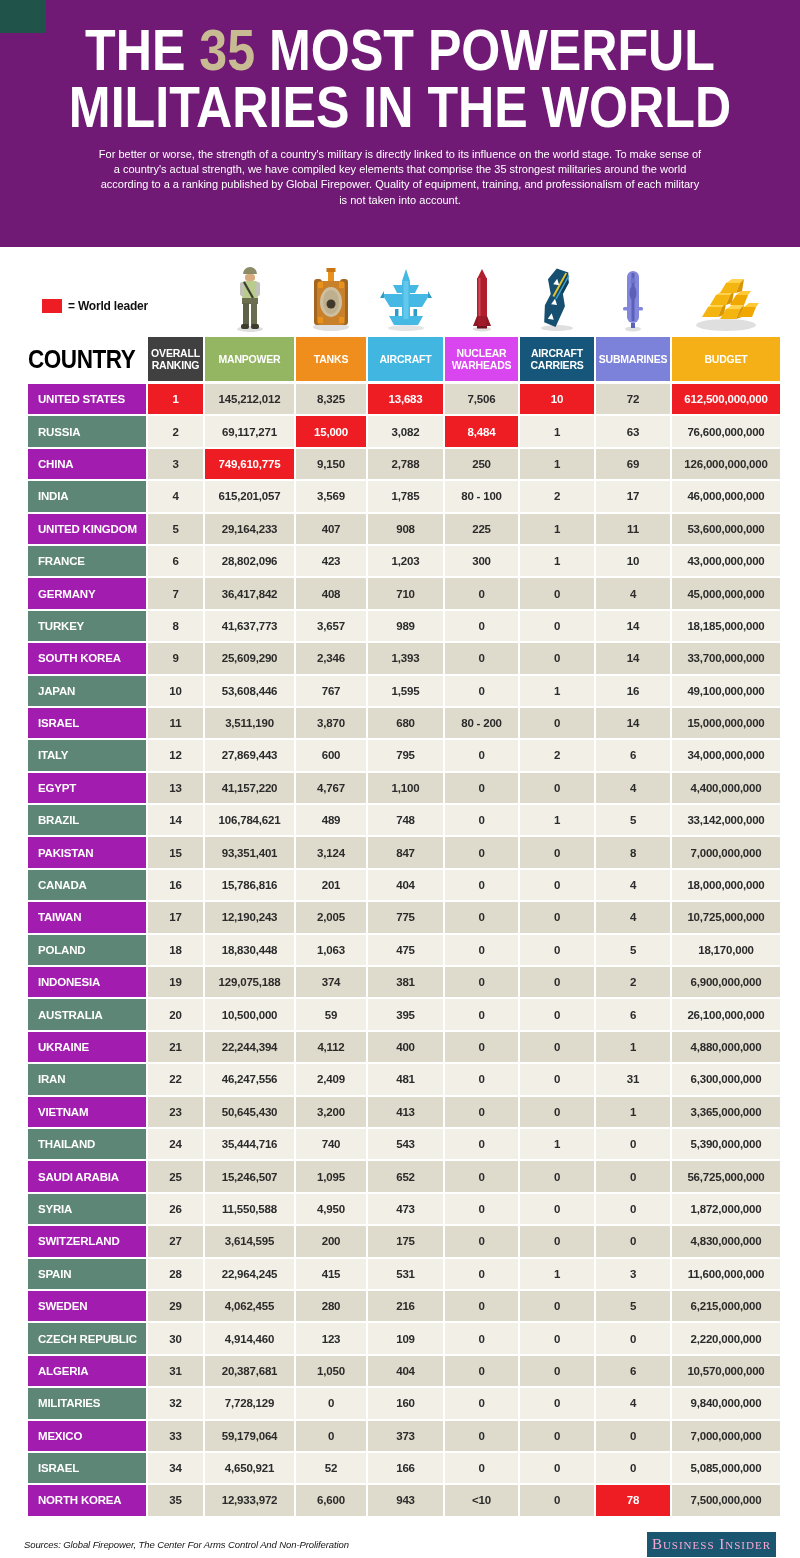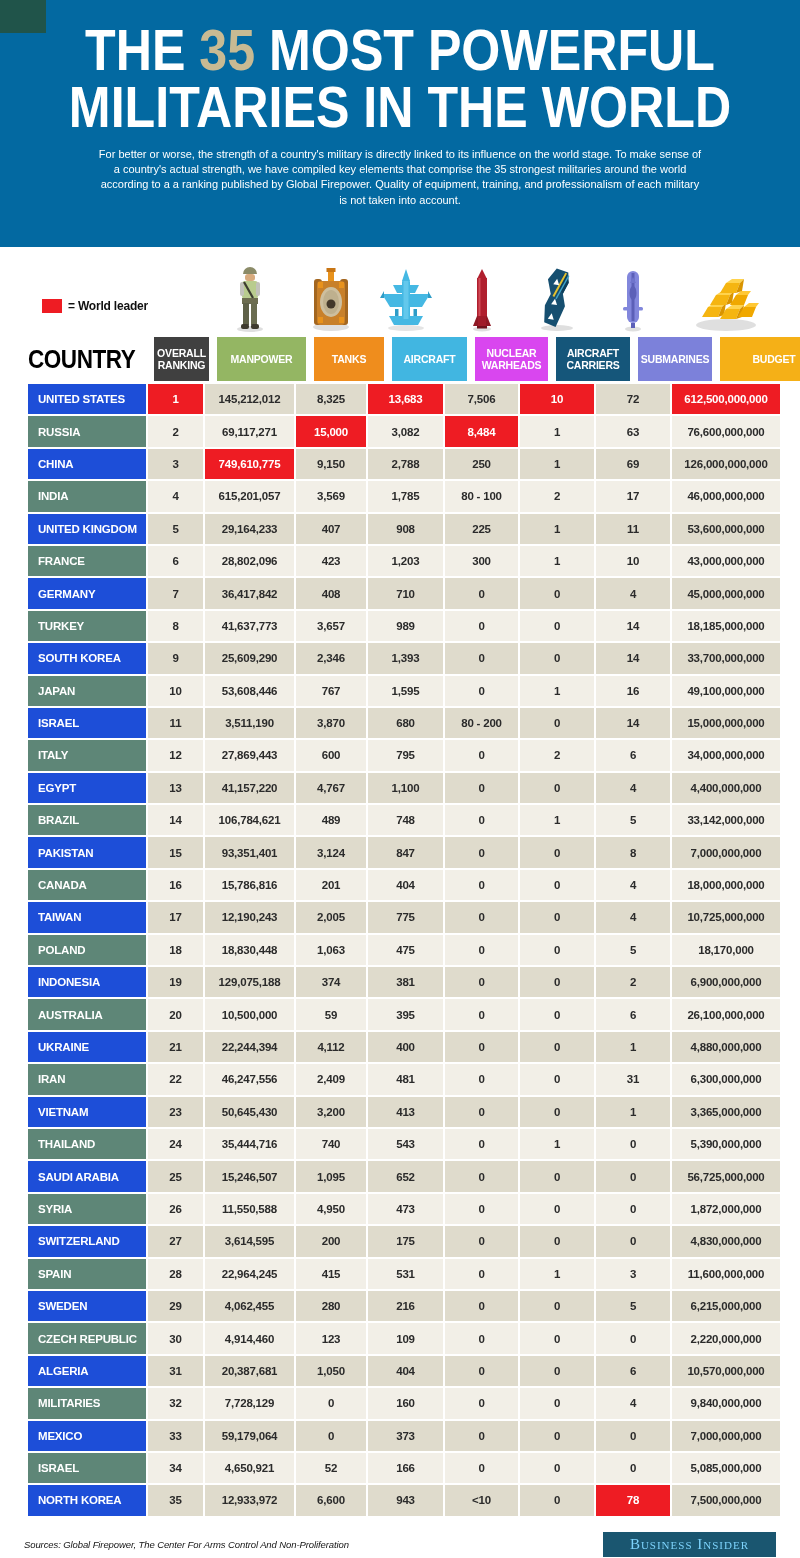--- a/index.html
+++ b/index.html
@@ -1,21 +1,21 @@
 <!DOCTYPE html>
 <html><head>
 <meta charset="utf-8">
 <style>
   html,body{margin:0;padding:0;}
   .page{
     width:800px;height:1558px;background:#ffffff;position:relative;
     font-family:"Liberation Sans",sans-serif;overflow:hidden;
   }
   
-  .hero{height:247px;background:#0369a1;position:relative;text-align:center;color:#fff;}
+  .hero{height:247px;background:#701a75;position:relative;text-align:center;color:#fff;}
   .hero-corner{position:absolute;left:0;top:0;width:46px;height:33px;background:#20544a;}
   .title-line{
     font-weight:bold;font-size:57px;line-height:1.0;letter-spacing:0px;
     transform:scaleX(0.88);transform-origin:50% 50%;white-space:nowrap;
   }
   .title-wrap{padding-top:22px;}
   .accent{color:#c8ba93;}
   .subtitle{
     width:608px;margin:11px auto 0;font-size:11px;line-height:1.38;
     color:#ffffff;font-weight:normal;
@@ -26,57 +26,57 @@
     display:grid;grid-template-columns:var(--cols);gap:2px;
     height:70px;margin-top:15px;position:relative;align-items:end;
   }
   .icon-cell{display:flex;align-items:flex-end;justify-content:center;height:70px;}
   .legend{
     grid-column:1 / span 2;display:flex;align-items:center;gap:6px;
     padding-left:14px;margin-bottom:20px;
   }
   .legend-swatch{width:20px;height:14px;background:#ee1c23;flex:0 0 auto;}
   .legend-label{font-size:12px;font-weight:bold;color:#111;letter-spacing:-0.2px;white-space:nowrap;}
-  .header-row{display:grid;grid-template-columns:var(--cols);gap:8px;height:44px;margin-top:4px;}
+  .header-row{display:grid;grid-template-columns:var(--cols);gap:2px;height:44px;margin-top:4px;}
   .country-head{
     display:flex;align-items:center;background:#fff;color:#000;
     font-size:25px;font-weight:bold;letter-spacing:-0.5px;
     transform:scaleX(0.9);transform-origin:0 50%;white-space:nowrap;
   }
   .col-head{
     color:#fff;font-weight:bold;font-size:10.5px;line-height:1.15;text-align:center;
     display:flex;align-items:center;justify-content:center;padding:0 3px;letter-spacing:-0.2px;
   }
   .rows{
     display:grid;grid-template-columns:var(--cols);gap:2px;
     grid-auto-rows:30.4px;margin-top:3px;background:#fff;
   }
   .cell{display:flex;align-items:center;}
   .country-cell{
     color:#fff;font-weight:bold;font-size:11.5px;padding-left:10px;
     letter-spacing:-0.2px;white-space:nowrap;
   }
-  .country-cell.odd{background:#1d4ed8;}
+  .country-cell.odd{background:#a21caf;}
   .country-cell.even{background:#5e8677;}
   .data-cell{
     justify-content:center;font-weight:bold;font-size:11.5px;color:#2b2b2b;
     letter-spacing:-0.2px;
   }
   .data-cell.odd{background:#dfdbcc;}
   .data-cell.even{background:#f2efe7;}
   .data-cell.leader{background:#ee1c23;color:#ffffff;}
   
   .footer{
     width:752px;margin:11px auto 0;display:flex;align-items:center;justify-content:space-between;
   }
   .sources{font-size:9.5px;font-style:italic;color:#151515;letter-spacing:-0.1px;}
   .bi-logo{
-    background:#1a5670;color:#7dd3fc;font-family:"Liberation Serif",serif;
+    background:#1a5670;color:#f9a8d4;font-family:"Liberation Serif",serif;
     font-variant:small-caps;font-size:15px;letter-spacing:1px;
-    padding:4px 27px;font-weight:normal;white-space:nowrap;text-align:right;
+    padding:4px 5px;font-weight:normal;white-space:nowrap;text-align:right;
   }
 </style>
 </head>
 <body>
 
 <div class="page">
 
   <div class="hero">
     <div class="hero-corner"></div>
     <div class="title-wrap">

